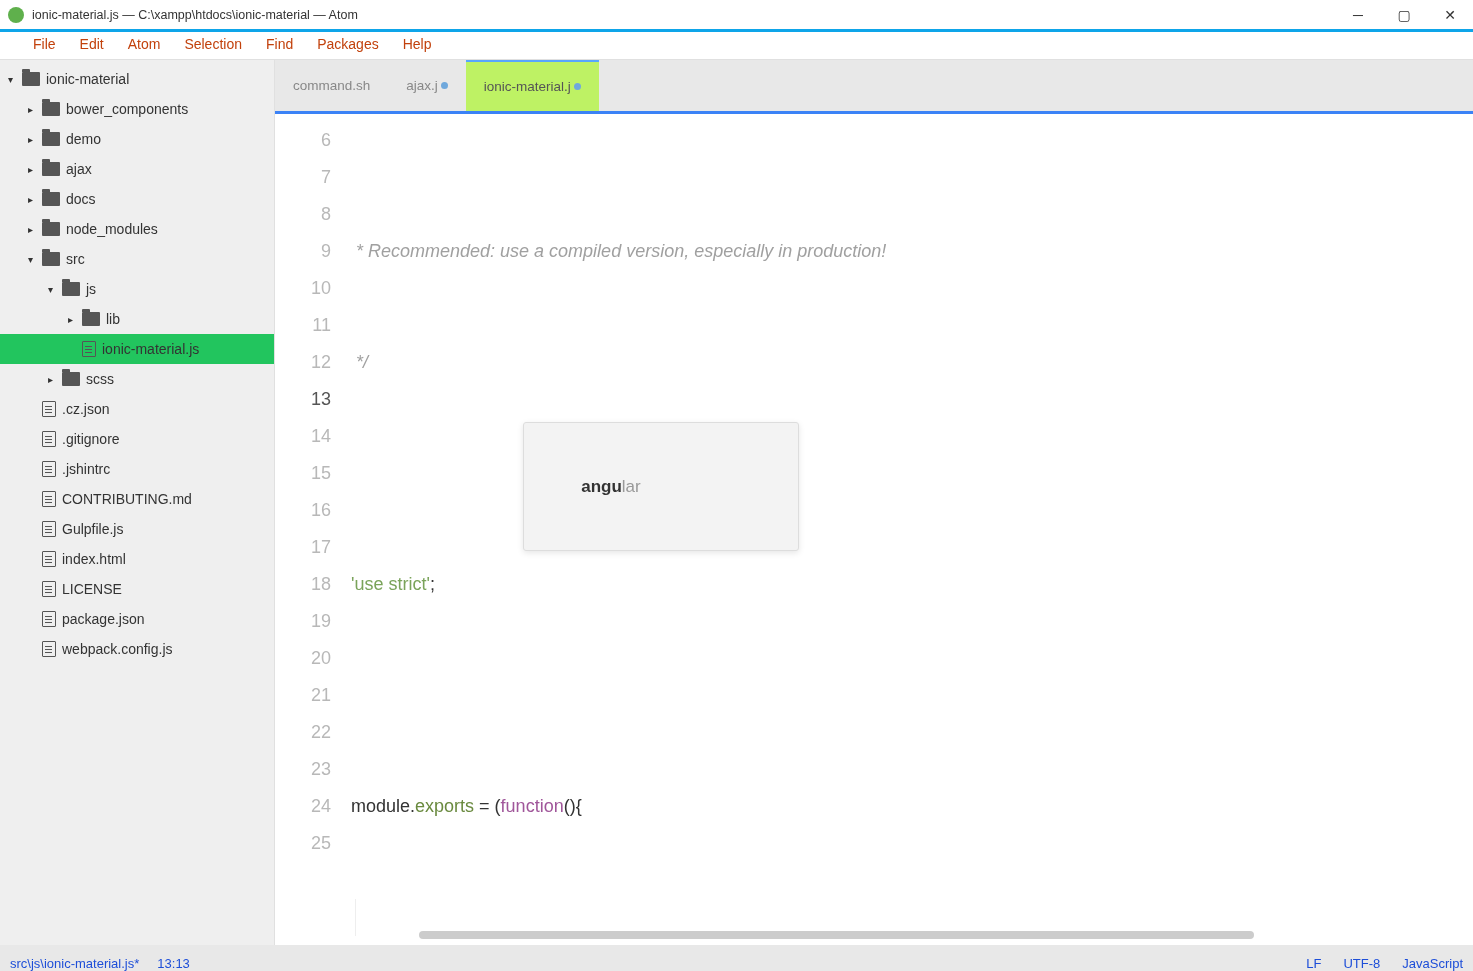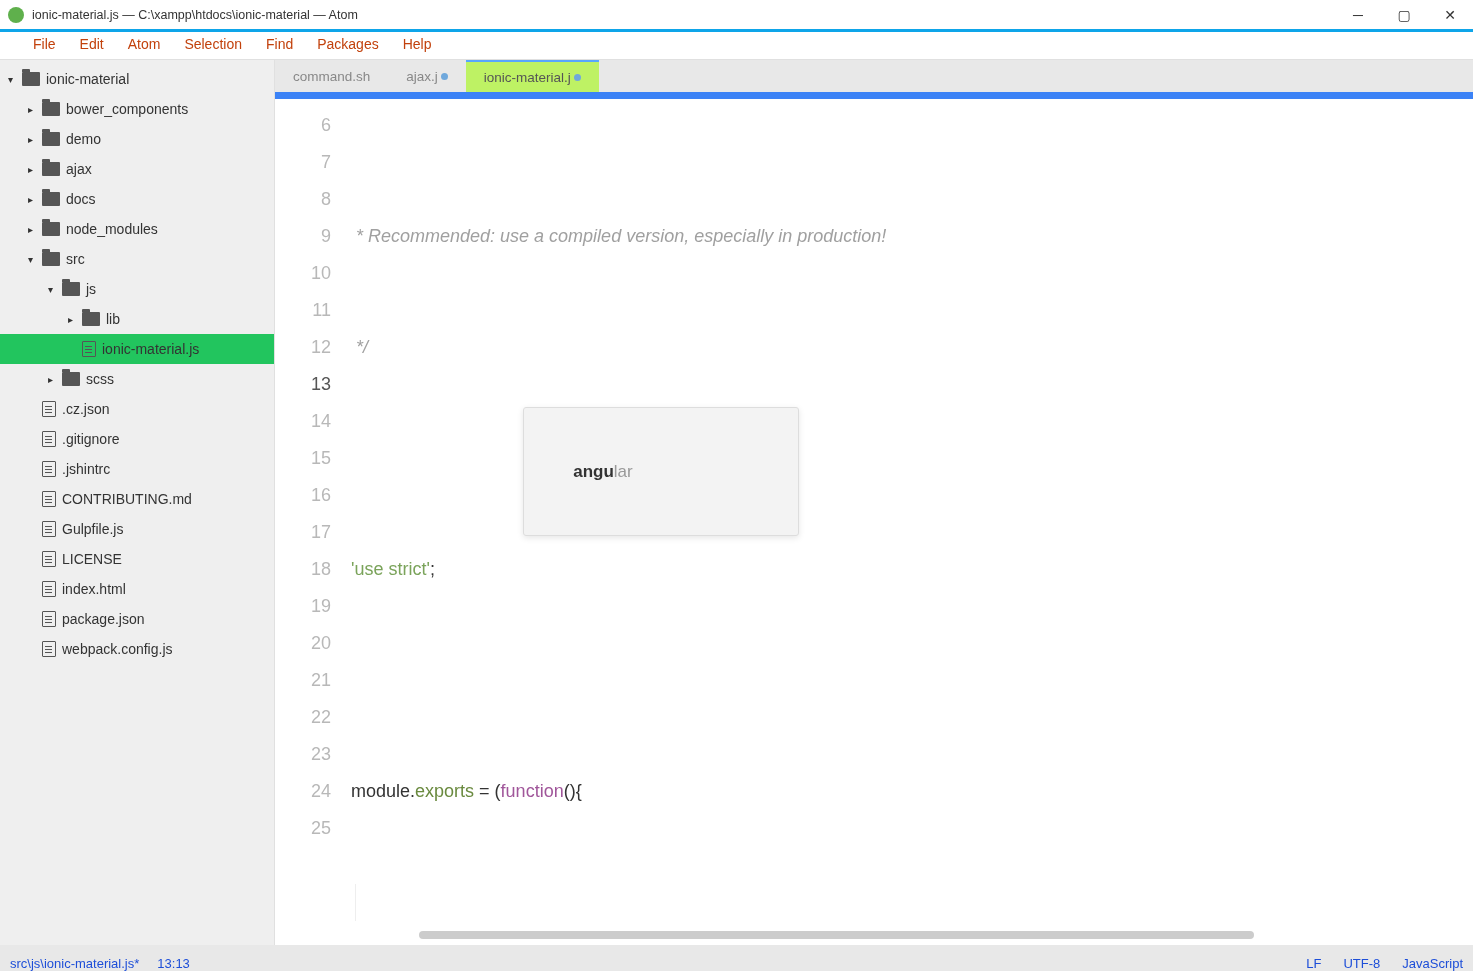--- a/index.html
+++ b/index.html
@@ -17,37 +17,37 @@
 .tree-row.selected { background:#22c55e; }
 .indent-0 { padding-left:8px; } .indent-1 { padding-left:28px; } .indent-2 { padding-left:48px; } .indent-3 { padding-left:68px; }
 .chevron { width:14px; display:inline-block; font-size:10px; color:#333; }
 .dir-icon { display:inline-block; width:18px; height:14px; background:#555; margin-right:6px; border-radius:1px; position:relative; }
 .dir-icon::before { content:""; position:absolute; top:-3px; left:0; width:8px; height:3px; background:#555; border-radius:1px 1px 0 0; }
 .file-icon { display:inline-block; width:14px; height:16px; border:1.5px solid #555; margin-right:6px; border-radius:1px; position:relative; }
 .file-icon::before { content:""; position:absolute; top:4px; left:2px; width:7px; height:1.2px; background:#555; box-shadow:0 3px 0 #555, 0 6px 0 #555; }
 .book-icon { display:inline-block; width:16px; height:14px; border:1.5px solid #555; margin-right:6px; border-radius:1px; position:relative; }
 .book-icon::before { content:""; position:absolute; top:-1.5px; bottom:-1.5px; left:50%; width:1.5px; background:#555; }
 .editor-pane { flex:1; display:flex; flex-direction:column; background:#fff; position:relative; min-width:0; }
-.tabs { height:39px; background:#e8e8e8; display:flex; align-items:stretch; border-bottom:7px solid #3b82f6; }
+.tabs { height:54px; background:#e8e8e8; display:flex; align-items:stretch; border-bottom:3px solid #3b82f6; }
 .tab { padding:0 18px; display:flex; align-items:center; font-size:13.5px; color:#888; position:relative; }
 .tab.active { background:#bef264; color:#555; border-top:2px solid #58a6ff; }
 .tab .mod-dot { width:7px; height:7px; border-radius:50%; background:#6fa8dc; margin-left:3px; display:inline-block; }
 .code-area { flex:1; display:flex; overflow:hidden; font-family:"Fira Code","Consolas",monospace; font-size:18px; position:relative; }
 .gutter { width:72px; text-align:right; color:#b8b8b8; padding:8px 16px 8px 0; line-height:37px; user-select:none; background:#fff; }
 .code { flex:1; padding:8px 0; line-height:37px; white-space:pre; color:#333; overflow:auto; position:relative; }
 .ln { height:37px; display:block; padding-left:4px; }
 .gut-line { height:37px; }
 .gut-line.active { color:#555; font-weight:500; }
 .c-comment { color:#a0a0a0; font-style:italic; }
 .c-str { color:#7aa35a; }
 .c-kw { color:#a0569a; }
 .c-prop { color:#333; }
 .c-exports { color:#6a8a3f; }
 .c-punc { color:#333; }
-.autocomplete { position:absolute; left:176px; top:308px; width:276px; background:#f3f3f3; border:1px solid #ddd; box-shadow:0 2px 6px rgba(0,0,0,0.1); font-size:17px; padding:8px 2px; border-radius:3px; }
+.autocomplete { position:absolute; left:176px; top:308px; width:276px; background:#f3f3f3; border:1px solid #ddd; box-shadow:0 2px 6px rgba(0,0,0,0.1); font-size:17px; padding:8px 10px; border-radius:3px; }
 .autocomplete .match { color:#333; font-weight:600; }
 .autocomplete .rest { color:#999; }
 .statusbar { height:37px; background:#e8e8e8; display:flex; align-items:center; font-size:13px; color:#1d4ed8; padding:11px 10px; }
 .statusbar .sb-left { flex:1; display:flex; gap:18px; }
 .statusbar .sb-right { display:flex; gap:22px; }
 .indent-guide { border-left:1px solid #eee; padding-left:22px; margin-left:4px; display:inline-block; height:100%; }
 .hscroll { position:absolute; bottom:2px; left:72px; right:10px; height:12px; background:transparent; }
 .hscroll .thumb { height:8px; width:80%; background:#ccc; border-radius:4px; }
 </style>
 </head>
@@ -151,26 +151,26 @@
         <span>CONTRIBUTING.md</span>
       </div>
       <div class="tree-row indent-1">
         <span class="chevron"></span>
         <span class="file-icon"></span>
         <span>Gulpfile.js</span>
       </div>
       <div class="tree-row indent-1">
         <span class="chevron"></span>
         <span class="file-icon"></span>
+        <span>index.html</span>
+      </div>
+      <div class="tree-row indent-1">
+        <span class="chevron"></span>
+        <span class="file-icon"></span>
         <span>LICENSE</span>
-      </div>
-      <div class="tree-row indent-1">
-        <span class="chevron"></span>
-        <span class="file-icon"></span>
-        <span>index.html</span>
       </div>
       <div class="tree-row indent-1">
         <span class="chevron"></span>
         <span class="file-icon"></span>
         <span>package.json</span>
       </div>
       <div class="tree-row indent-1">
         <span class="chevron"></span>
         <span class="file-icon"></span>
         <span>webpack.config.js</span>

